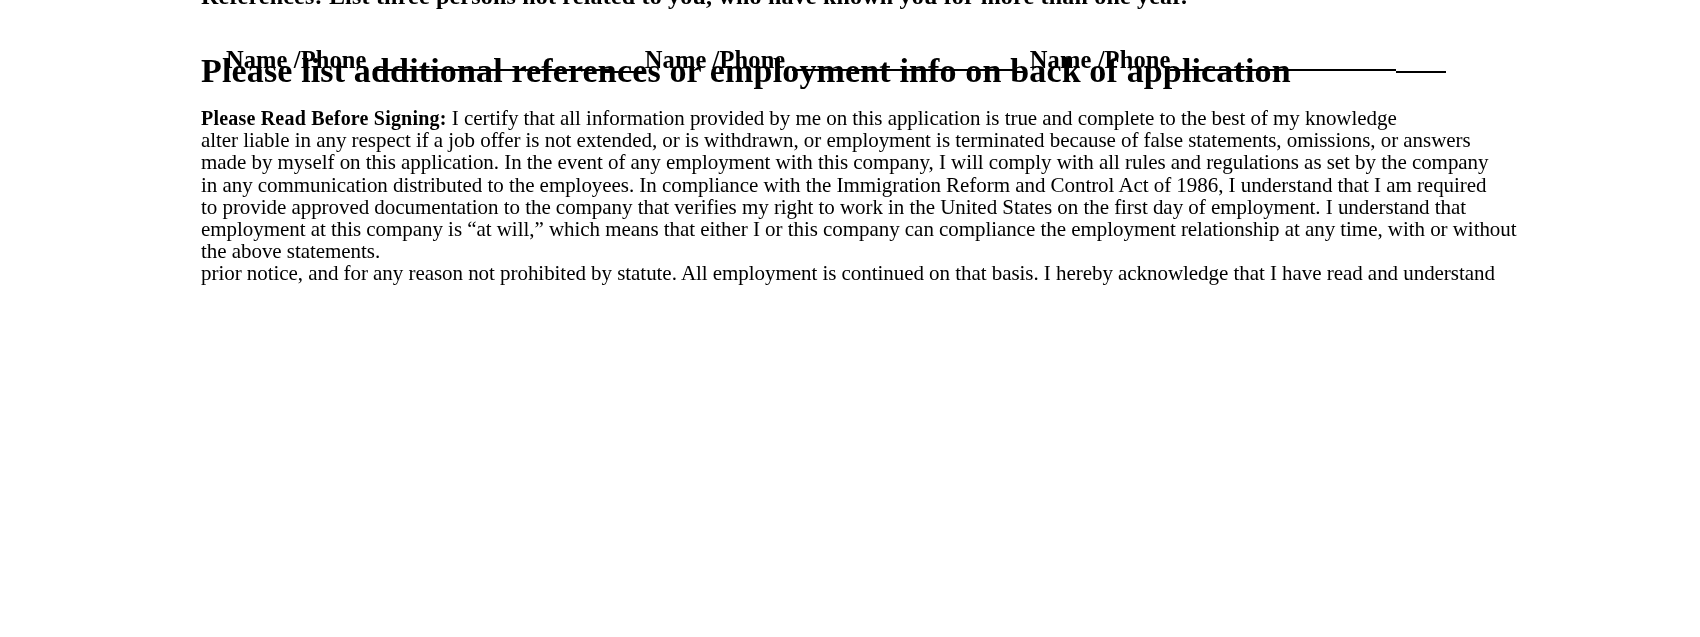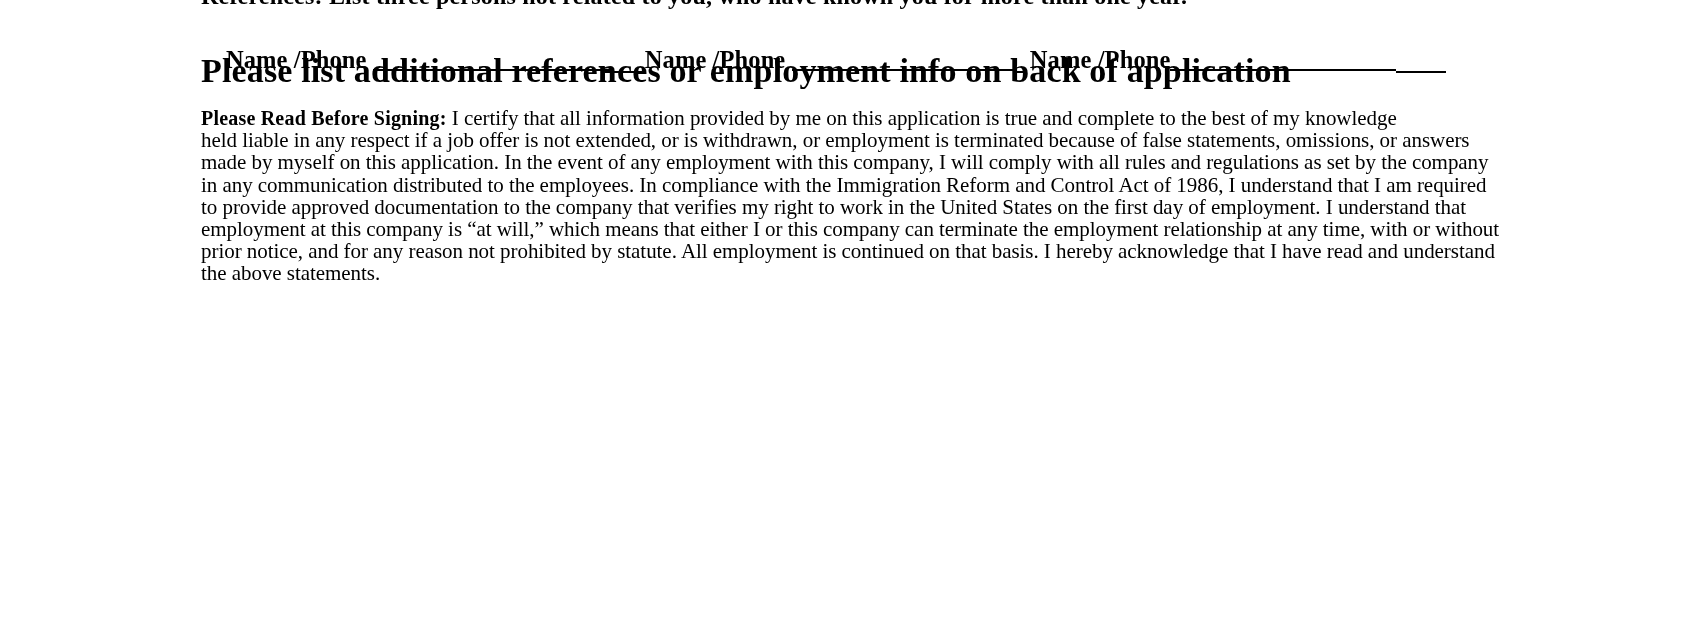--- a/index.html
+++ b/index.html
@@ -96,23 +96,23 @@
   <div class="abs cut-line">References: List three persons not related to you, who have known you for more than one year.</div>
 
   <div class="abs refs-line">
     <span>Name /Phone</span><span> </span><span class="field" style="width:238px"></span><span class="field" style="width:40px;margin-left:-6px;height:22px;margin-bottom:-5px"></span><span>Name /Phone</span><span> </span><span class="field" style="width:222px"></span><span class="field" style="width:10px;height:22px;margin-bottom:-5px"></span><span> </span><span>Name /Phone</span><span class="field" style="width:226px"></span><span class="field" style="width:50px;height:22px;margin-bottom:-5px"></span>
   </div>
 
   <div class="abs heading">Please list additional references or employment info on back of application</div>
 
   <div class="cert">
     <span class="line"><span class="lead">Please Read Before Signing:</span><span> I certify that all information provided by me on this application is true and complete to the best of my knowledge</span></span>
-    <span class="line">held liable in any respect if a job offer is not extended, or is withdrawn, or employment is terminated because of false statements, omissions, or answers</span>
+    <span class="line">alter liable in any respect if a job offer is not extended, or is withdrawn, or employment is terminated because of false statements, omissions, or answers</span>
     <span class="line">made by myself on this application. In the event of any employment with this company, I will comply with all rules and regulations as set by the company</span>
     <span class="line">in any communication distributed to the employees. In compliance with the Immigration Reform and Control Act of 1986, I understand that I am required</span>
     <span class="line">to provide approved documentation to the company that verifies my right to work in the United States on the first day of employment. I understand that</span>
-    <span class="line">employment at this company is “at will,” which means that either I or this company can terminate the employment relationship at any time, with or without</span>
+    <span class="line">employment at this company is “at will,” which means that either I or this company can compliance the employment relationship at any time, with or without</span>
+    <span class="line">the above statements.</span>
     <span class="line">prior notice, and for any reason not prohibited by statute. All employment is continued on that basis. I hereby acknowledge that I have read and understand</span>
-    <span class="line">the above statements.</span>
   </div>
 
 
 </div>
 
 </body></html>

